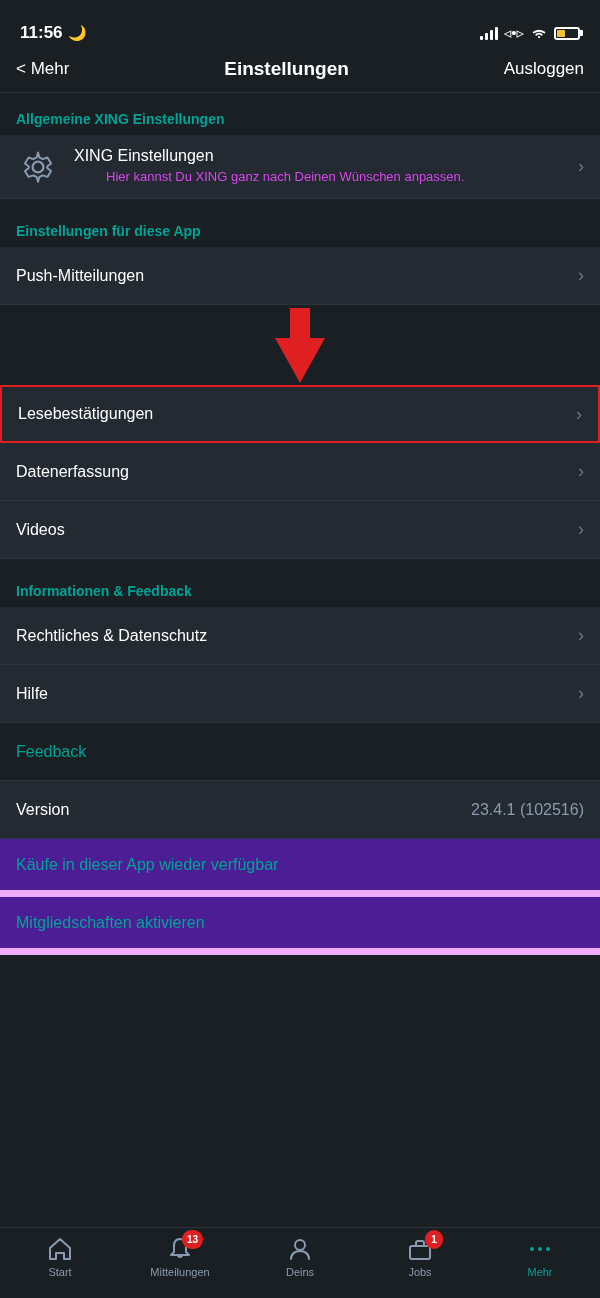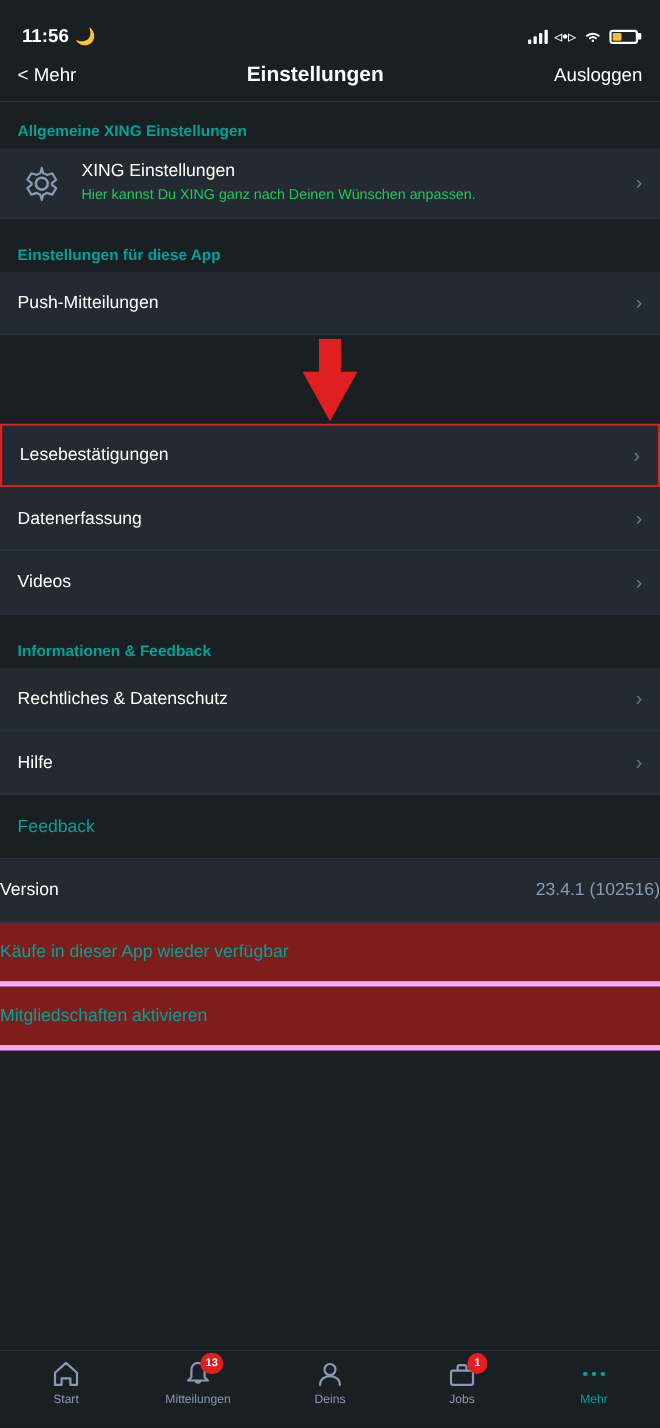--- a/index.html
+++ b/index.html
@@ -139,24 +139,25 @@
       flex-direction: column;
       justify-content: center;
       padding: 12px 0;
     }
     .list-item-title {
       color: #ffffff;
       font-size: 16px;
       font-weight: 500;
     }
     .list-item-subtitle {
-      color: #22c55e;
+      color: #d946ef;
       font-size: 13px;
       margin-top: 3px;
       line-height: 1.4;
+      margin-left: 32px;
     }
     .chevron {
       color: #6b7b8d;
       font-size: 18px;
       margin-left: 8px;
     }
 
     
     .simple-list-item {
       background: #232a31;
@@ -180,39 +181,39 @@
       font-size: 16px;
     }
 
     
     .version-row {
       background: #232a31;
       border-bottom: 1px solid #2d3640;
       display: flex;
       align-items: center;
       justify-content: space-between;
-      padding: 0 0;
+      padding: 0 16px;
       min-height: 58px;
     }
     .version-label {
       color: #ffffff;
       font-size: 16px;
     }
     .version-value {
       color: #8a9ab0;
       font-size: 16px;
     }
 
     
     .teal-item {
-      background: #7f1d1d;
-      border-bottom: 5px solid #f0abfc;
-      display: flex;
-      align-items: center;
-      padding: 0 0;
+      background: #4c1d95;
+      border-bottom: 7px solid #f0abfc;
+      display: flex;
+      align-items: center;
+      padding: 0 16px;
       min-height: 58px;
       cursor: pointer;
     }
     .teal-link {
       color: #00a396;
       font-size: 16px;
     }
     .feedback-item {
       background: #1a1f24;
       border-bottom: 1px solid #2d3640;

